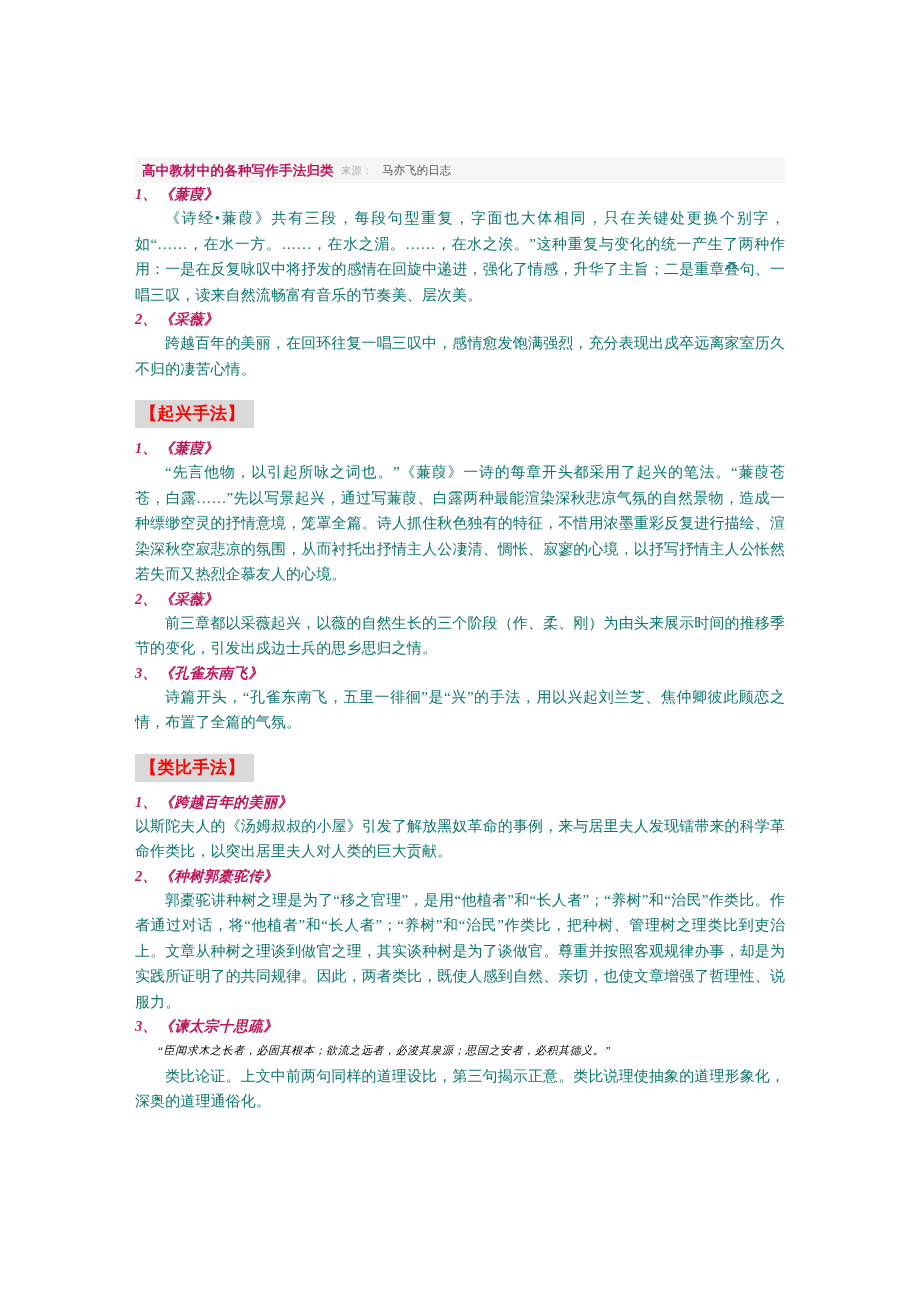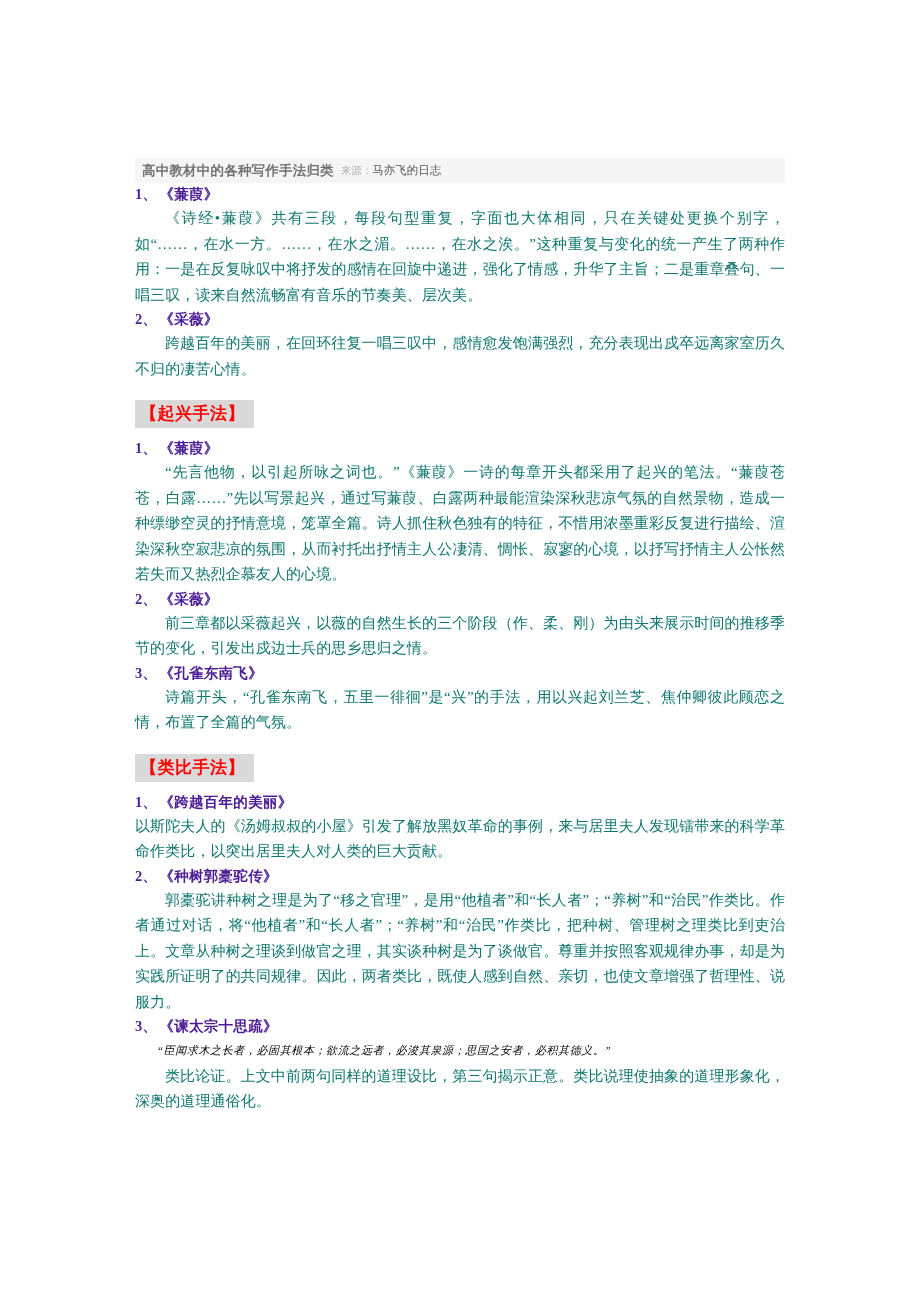--- a/index.html
+++ b/index.html
@@ -33,35 +33,36 @@
     height: 25px;
     display: flex;
     align-items: center;
     padding-left: 7px;
     box-sizing: border-box;
   }
   .doc-title {
     font-family: "Liberation Sans", "DejaVu Sans", sans-serif;
     font-weight: bold;
     font-size: 13.5px;
-    color: #737373;
+    color: #be185d;
     letter-spacing: 0.2px;
     white-space: nowrap;
   }
   .source-label {
     font-family: "Liberation Sans", "DejaVu Sans", sans-serif;
     font-size: 10.5px;
     color: #b0b0b0;
     margin-left: 7px;
     white-space: nowrap;
   }
   .source-value {
     font-family: "Liberation Serif", "DejaVu Serif", serif;
     font-size: 11.5px;
     color: #555555;
+    margin-left: 10px;
     white-space: nowrap;
   }
 
   
   .section-heading {
     display: inline-block;
     background: #d9d9d9;
     color: #ff0000;
     font-family: "Liberation Sans", "DejaVu Sans", sans-serif;
     font-weight: bold;
@@ -76,23 +77,24 @@
     margin-bottom: 9px;
   }
   .section-heading-wrap.first { margin-top: 28px; }
 
   
   .entry-title {
     font-family: "Liberation Serif", "DejaVu Serif", serif;
     font-weight: bold;
     font-size: 14.5px;
     line-height: 23px;
-    color: #4c1d95;
+    color: #be185d;
     margin: 0;
     letter-spacing: 0.3px;
+    font-style: italic;
   }
   .entry-title .num { margin-right: 2px; }
 
   
   .para {
     font-family: "Liberation Serif", "DejaVu Serif", serif;
     font-size: 15px;
     line-height: 25.5px;
     color: #0f766e;
     margin: 0;

